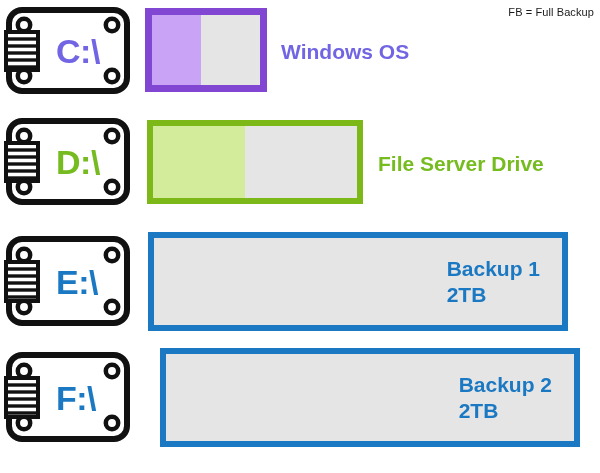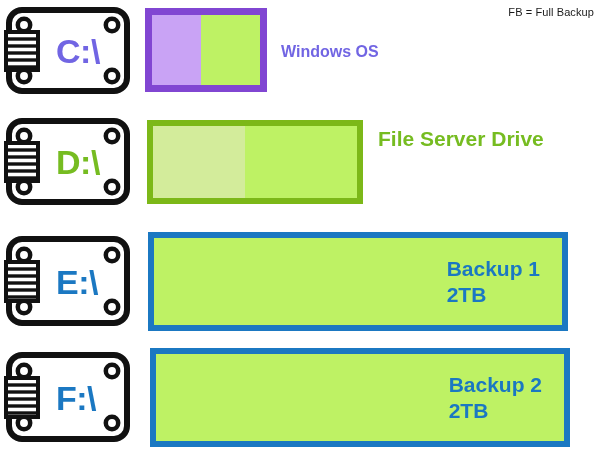--- a/index.html
+++ b/index.html
@@ -60,21 +60,21 @@
   .drive-letter {
     font-weight: 700;
     font-size: 34px;
     letter-spacing: -0.5px;
   }
 
   
   .bar {
     position: absolute;
     box-sizing: border-box;
-    background: #bef264;
+    background: #e5e5e5;
     display: flex;
     align-items: center;
   }
   .bar-fill {
     position: absolute;
     left: 0;
     top: 0;
     bottom: 0;
   }
 
@@ -91,41 +91,41 @@
     border: 6px solid #7CB818;
   }
   .bar-d .bar-fill { width: 45%; background: #D3EC9B; }
 
   .bar-e {
     left: 148px; top: 4px;
     width: 420px; height: 99px;
     border: 6px solid #1B78C2;
   }
   .bar-f {
-    left: 150px; top: 4px;
+    left: 160px; top: 4px;
     width: 420px; height: 99px;
     border: 6px solid #1B78C2;
   }
 
   
   .bar-label-outside {
     position: absolute;
     display: flex;
     flex-direction: column;
     justify-content: center;
     font-weight: 700;
     line-height: 1.22;
   }
   .label-c {
     left: 281px; top: 12px; height: 76px;
-    font-size: 16px; color: #7165E3;
+    font-size: 21px; color: #7165E3;
   }
   .label-d {
     left: 378px; top: 13px; height: 76px;
-    font-size: 21px; color: #76BC21; justify-content: space-between;
+    font-size: 21px; color: #76BC21;
   }
 
   .bar-label-inside {
     position: relative;
     z-index: 2;
     margin-left: auto;
     margin-right: 22px;
     text-align: left;
     font-weight: 700;
     font-size: 21px;

